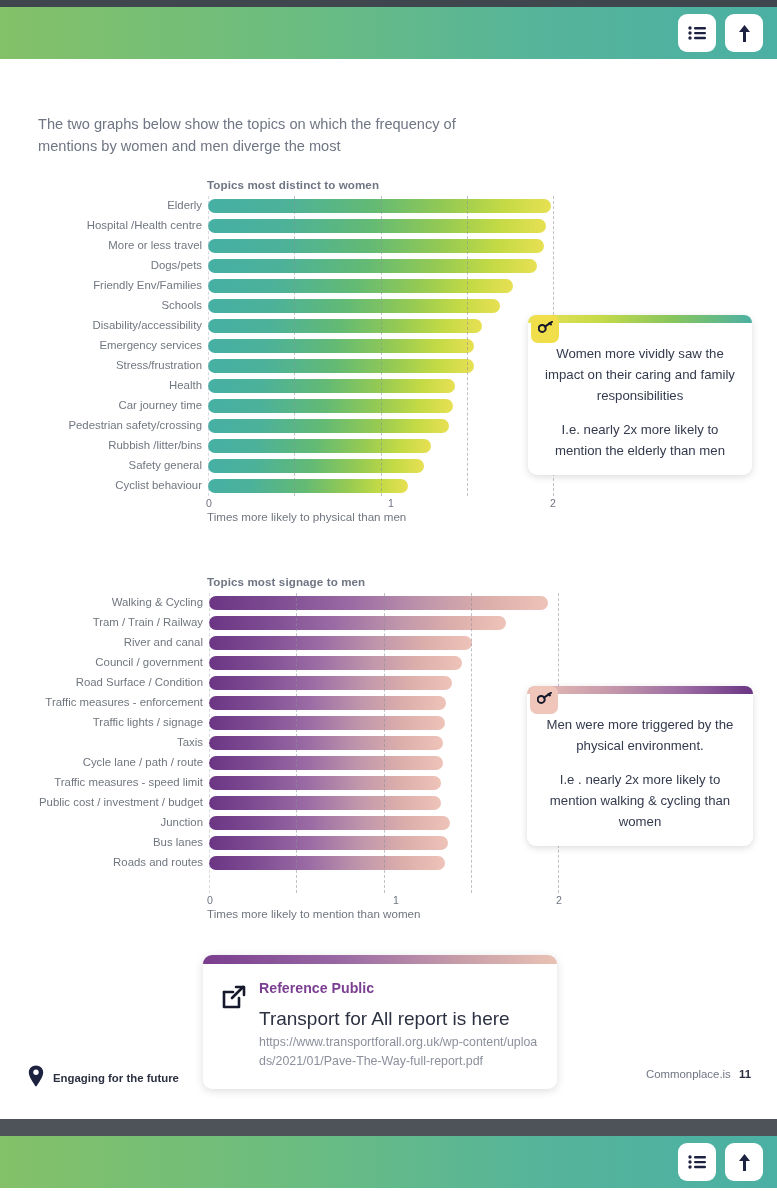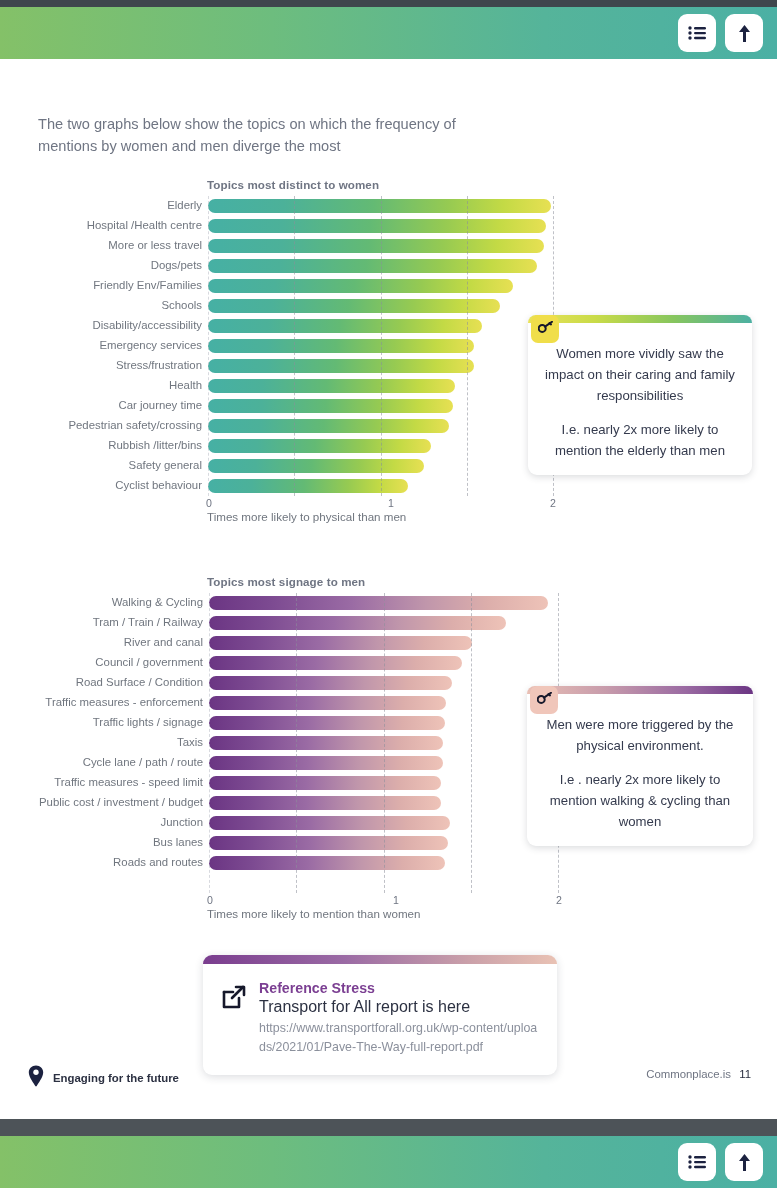--- a/index.html
+++ b/index.html
@@ -121,34 +121,34 @@
     padding: 0 0 18px 0;
   }
   .refcard-top {
     height: 9px; border-radius: 9px 9px 0 0;
     background: linear-gradient(90deg, #7a3d8e 0%, #9a6aa4 40%, #caa0a9 75%, #e9c2b4 100%);
   }
   .refcard-inner { display: flex; padding: 16px 18px 0 18px; }
   .ref-icon { width: 38px; flex: 0 0 38px; padding-top: 4px; }
   .ref-text { flex: 1; }
   .ref-title { font-size: 14.2px; font-weight: bold; color: #7b3f92; }
-  .ref-sub { font-size: 16px; color: #2c3142; margin-top: 2px; }
+  .ref-sub { font-size: 19px; color: #2c3142; margin-top: 12px; }
   .ref-url { font-size: 12.4px; color: #8b909c; line-height: 19px; margin-top: 3px; word-break: break-all; }
 
   
   .footer-left {
     position: absolute; left: 28px; top: 1065px;
     display: flex; align-items: center; gap: 9px;
   }
   .footer-left .flabel { font-size: 11.4px; font-weight: bold; color: #2c3142; }
   .footer-right {
     position: absolute; right: 26px; top: 1068px;
     font-size: 11.4px; color: #6f7583;
   }
-  .footer-right .pg { color: #2c3142; font-weight: normal; margin-left: 5px; }
+  .footer-right .pg { color: #2c3142; font-weight: bold; margin-left: 5px; }
 </style>
 </head>
 <body>
 
 <div id="page">
 
   <div class="topstrip"></div>
 
   <div class="appbar top">
     <button class="bar-btn">
@@ -435,21 +435,21 @@
     <div class="refcard-inner">
       <div class="ref-icon">
         <svg width="26" height="26" viewBox="0 0 26 26">
           <path d="M3 8 L3 23 L18 23 L18 14" fill="none" stroke="#16182b" stroke-width="2.6" stroke-linecap="round" stroke-linejoin="round"></path>
           <path d="M3 8 L12 8" fill="none" stroke="#16182b" stroke-width="2.6" stroke-linecap="round"></path>
           <path d="M11 14 L22 3" stroke="#16182b" stroke-width="2.6" stroke-linecap="round"></path>
           <path d="M15 3 L23 3 L23 11" fill="none" stroke="#16182b" stroke-width="2.6" stroke-linecap="round" stroke-linejoin="round"></path>
         </svg>
       </div>
       <div class="ref-text">
-        <div class="ref-title">Reference Stress</div>
+        <div class="ref-title">Reference Public</div>
         <div class="ref-sub">Transport for All report is here</div>
         <div class="ref-url">https://www.transportforall.org.uk/wp-content/uploads/2021/01/Pave-The-Way-full-report.pdf</div>
       </div>
     </div>
   </div>
 
   <div class="footer-left">
     <span>
       <svg width="16" height="22" viewBox="0 0 16 22">
         <path d="M8 0.6 C3.9 0.6 0.8 3.7 0.8 7.6 C0.8 12 6 19 7.3 21 C7.6 21.5 8.4 21.5 8.7 21 C10 19 15.2 12 15.2 7.6 C15.2 3.7 12.1 0.6 8 0.6 Z" fill="#1c2240"></path>

